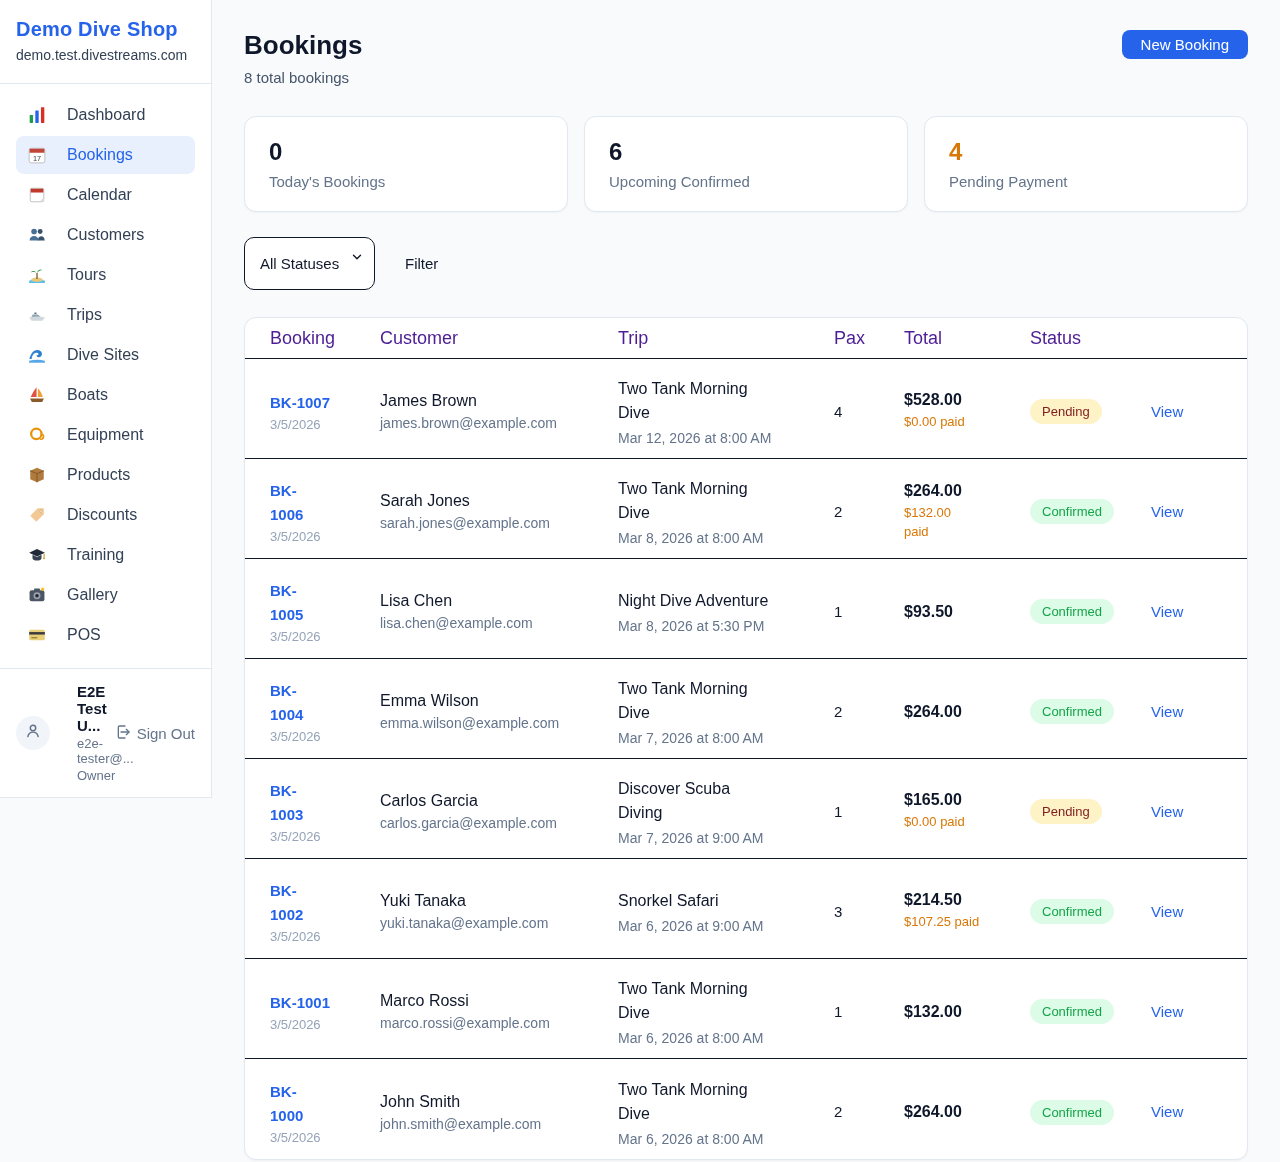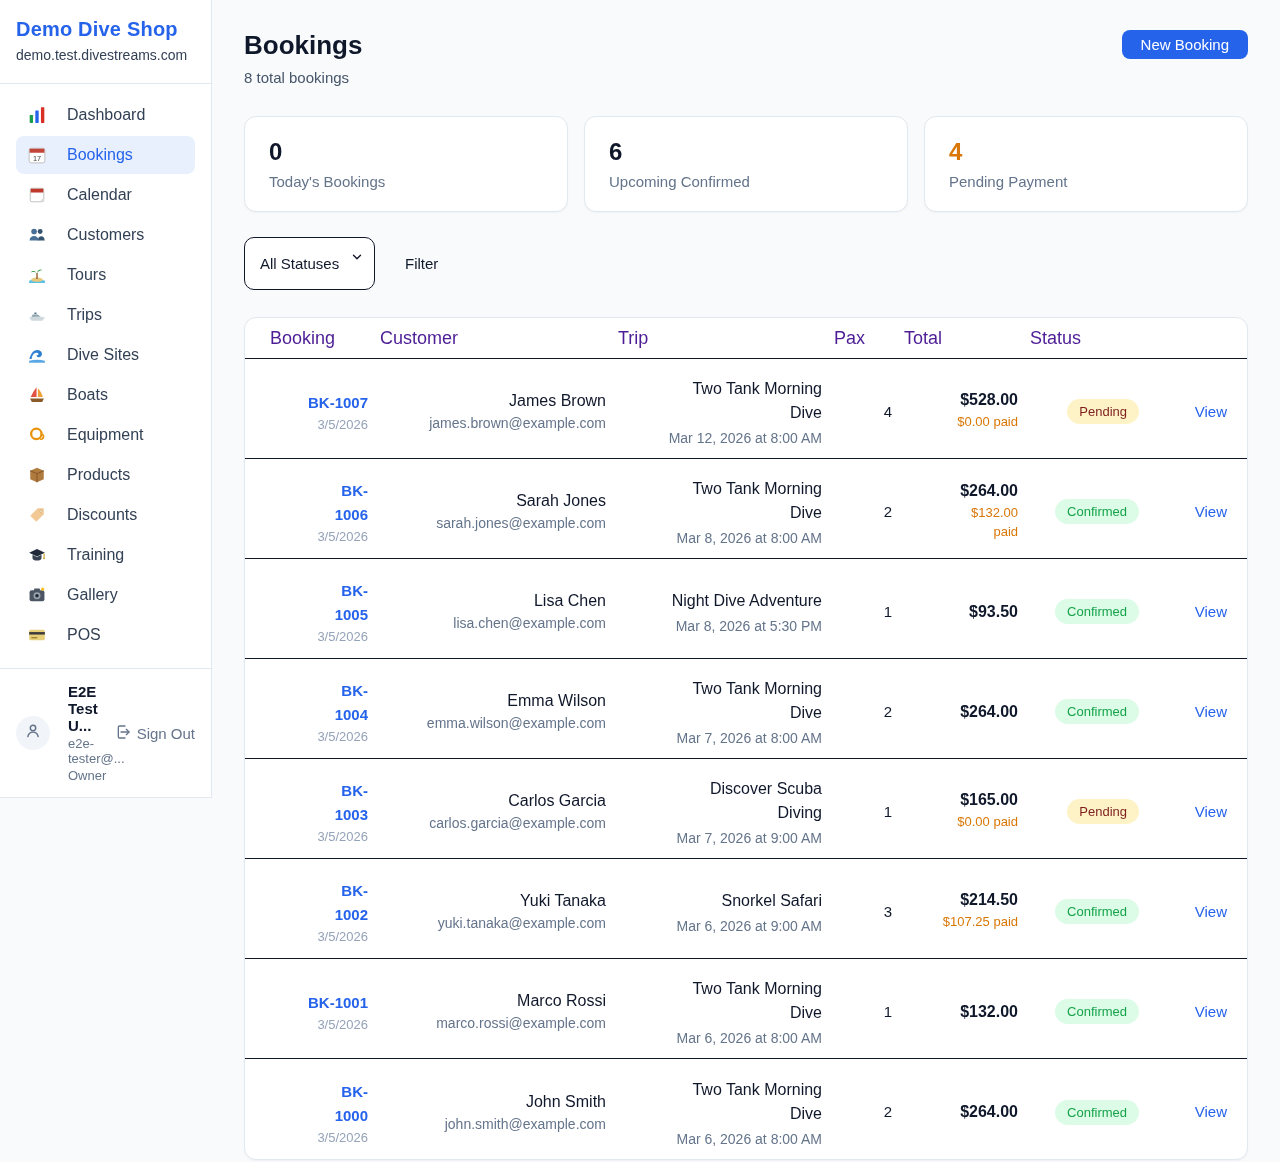--- a/index.html
+++ b/index.html
@@ -14,21 +14,21 @@
   .logo-box { padding:18px 16px 20px; border-bottom:1px solid #e2e8f0; }
   .app-title { color:#2563eb; font-size:20px; font-weight:700; letter-spacing:.2px; }
   .app-subtitle { margin-top:6px; font-size:14px; color:#334155; }
   .nav { padding:12px 16px; }
   .nav-item { display:flex; align-items:center; gap:21px; padding:10px 12px;
     border-radius:8px; font-size:16px; color:#334155; cursor:pointer; margin-bottom:2px; }
   .nav-item.active { background:#e8f0fe; color:#2563eb; font-weight:500; }
   .nav-icon { width:18px; height:18px; display:inline-flex; flex-shrink:0; }
   .nav-icon svg { width:18px; height:18px; }
   .user-box { border-top:1px solid #e2e8f0; padding:14px 16px; display:flex;
-    align-items:center; gap:18px; }
+    align-items:center; gap:27px; }
   .avatar { width:34px; height:34px; border-radius:50%; background:#f1f5f9;
     display:flex; align-items:center; justify-content:center; flex-shrink:0; }
   .avatar svg { width:18px; height:18px; }
   .user-info { flex:1; min-width:0; }
   .user-name { font-size:15px; font-weight:700; color:#0f172a; }
   .user-email, .user-role { font-size:13px; color:#64748b; margin-top:2px; }
   .signout-btn { display:flex; align-items:center; gap:6px; background:none; border:none;
     color:#64748b; font-size:15px; font-family:inherit; cursor:pointer; flex-shrink:0; }
   .signout-btn svg { width:16px; height:16px; }
   
@@ -57,21 +57,21 @@
     font-family:inherit; padding:8px 14px; cursor:pointer; }
   
   .table-card { background:#fff; border:1px solid #e2e8f0; border-radius:12px;
     box-shadow:0 1px 2px rgba(15,23,42,.04); overflow:hidden; }
   .thead, .trow { display:grid;
     grid-template-columns:110px 238px 216px 70px 126px 121px 1fr;
     padding-left:25px; padding-right:8px; }
   .thead { height:41px; align-items:center; border-bottom:1px solid #0f172a; }
   .th { font-size:18px; font-weight:500; color:#4c1d95; }
   .trow { min-height:100px; align-items:center; padding-top:14px; padding-bottom:8px;
-    border-bottom:1px solid #0f172a;text-align:right; }
+    border-bottom:1px solid #0f172a; }
   .trow:last-child { border-bottom:none; }
   .cell { padding-right:12px; min-width:0; }
   .bk-link { color:#2563eb; font-size:15px; font-weight:700; text-decoration:none;
     white-space:pre-line; line-height:1.6; display:inline-block; }
   .bk-date { font-size:13px; color:#94a3b8; margin-top:2px; }
   .cust-name { font-size:16px; color:#0f172a; }
   .cust-email { font-size:14px; color:#64748b; margin-top:5px; }
   .trip-name { font-size:16px; font-weight:500; color:#0f172a; white-space:pre-line; line-height:1.5; }
   .trip-date { font-size:14px; color:#64748b; margin-top:5px; }
   .pax-val { font-size:15px; color:#0f172a; }

